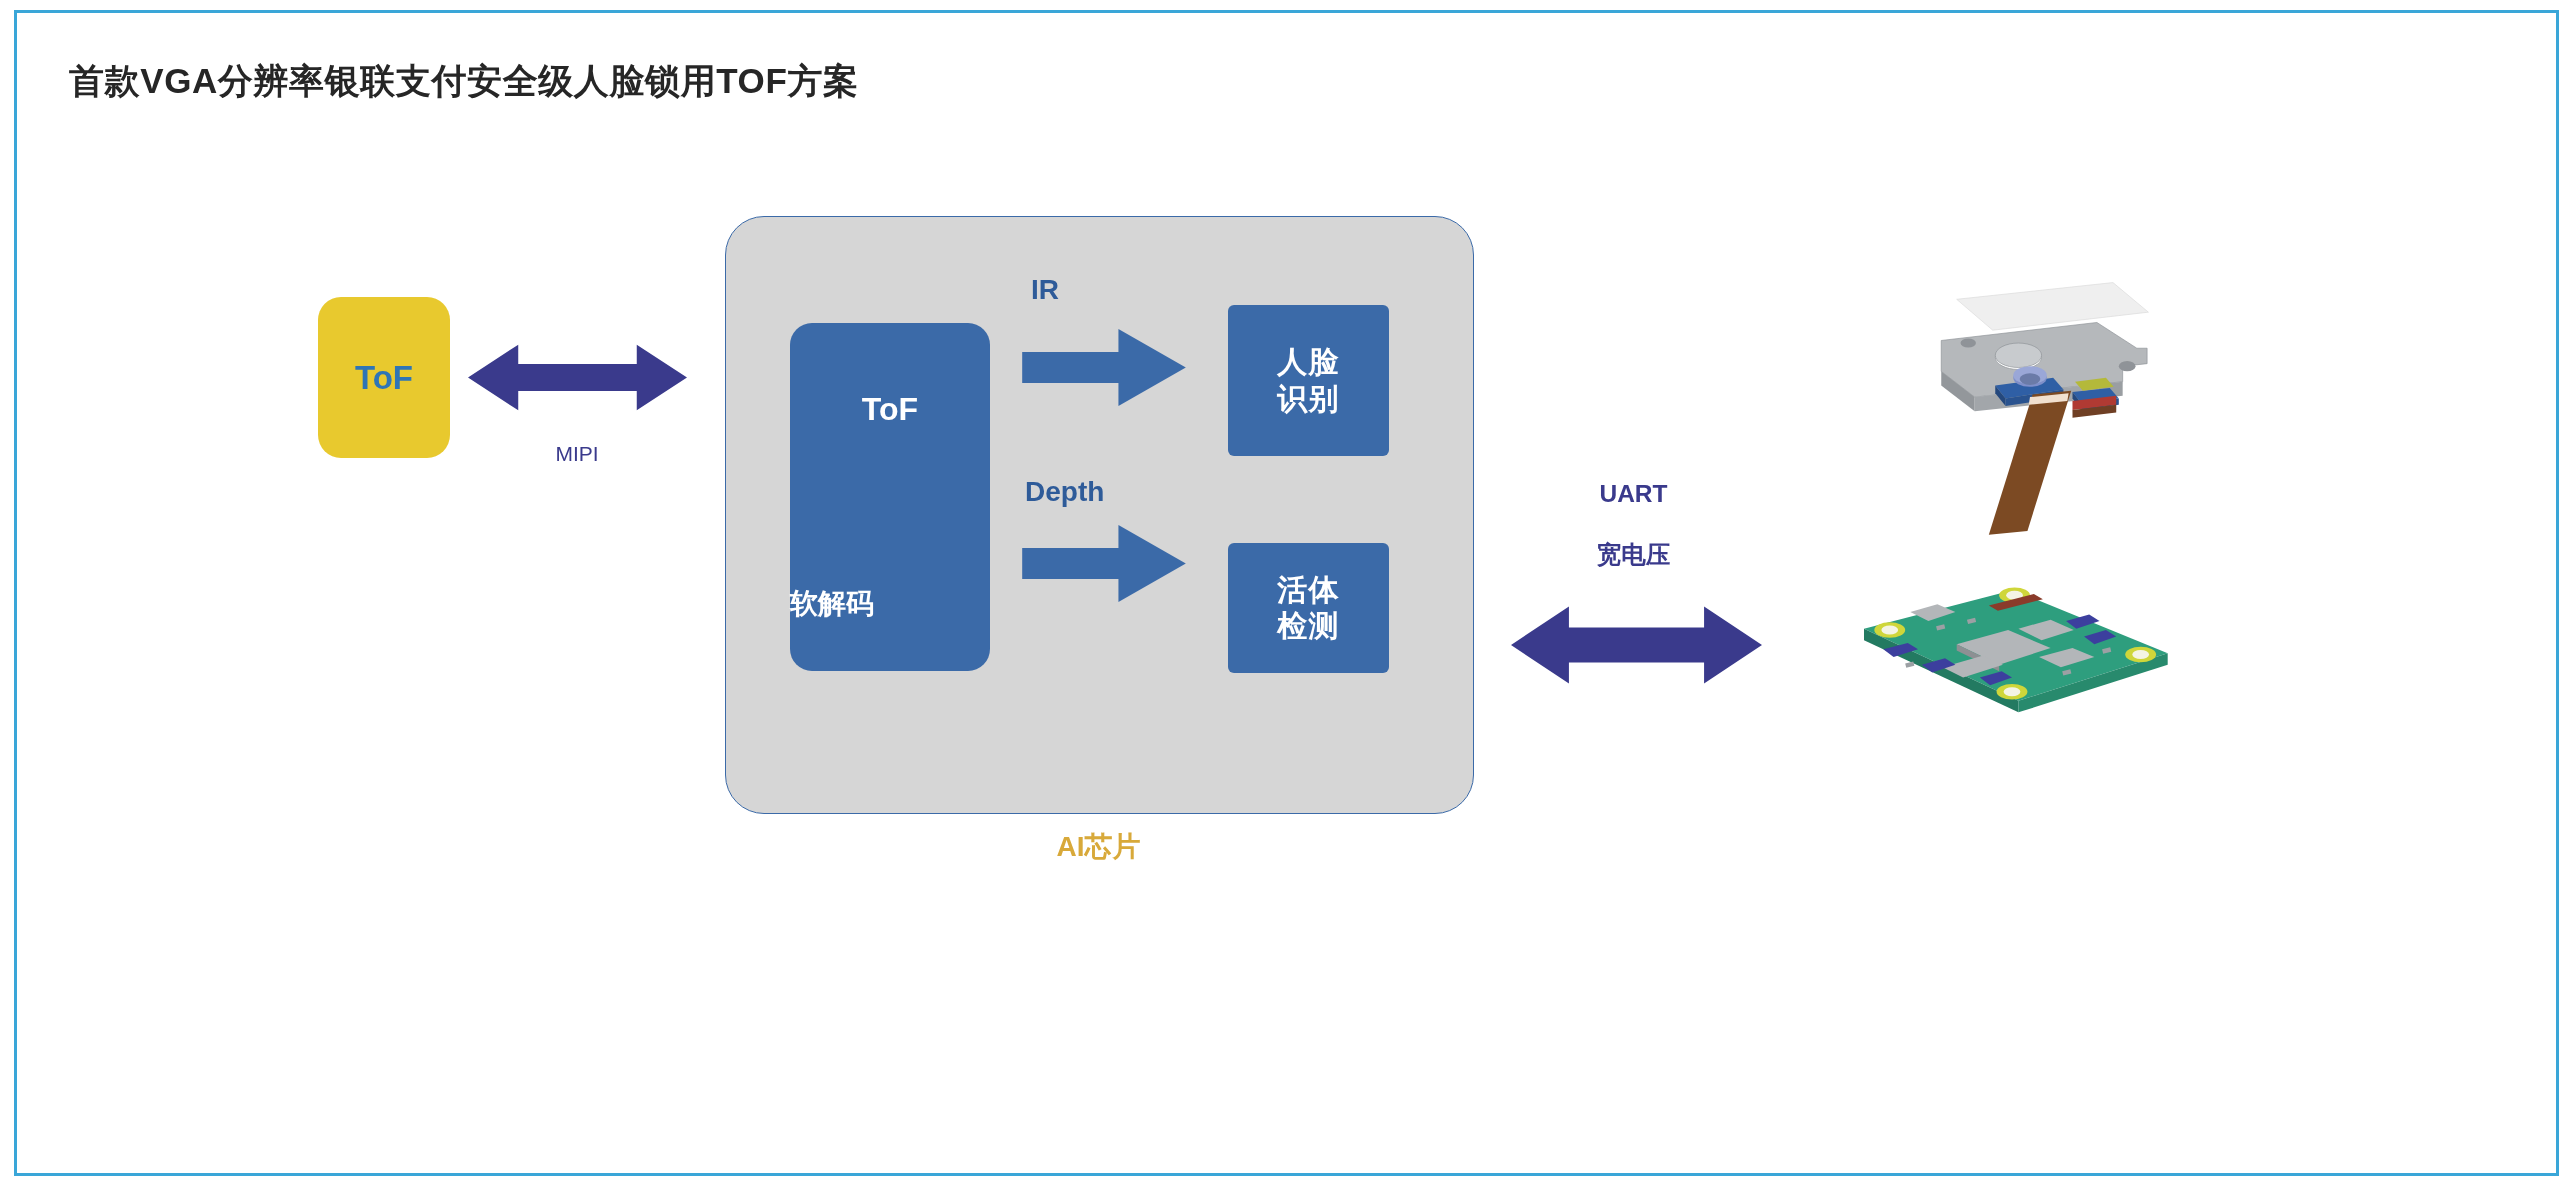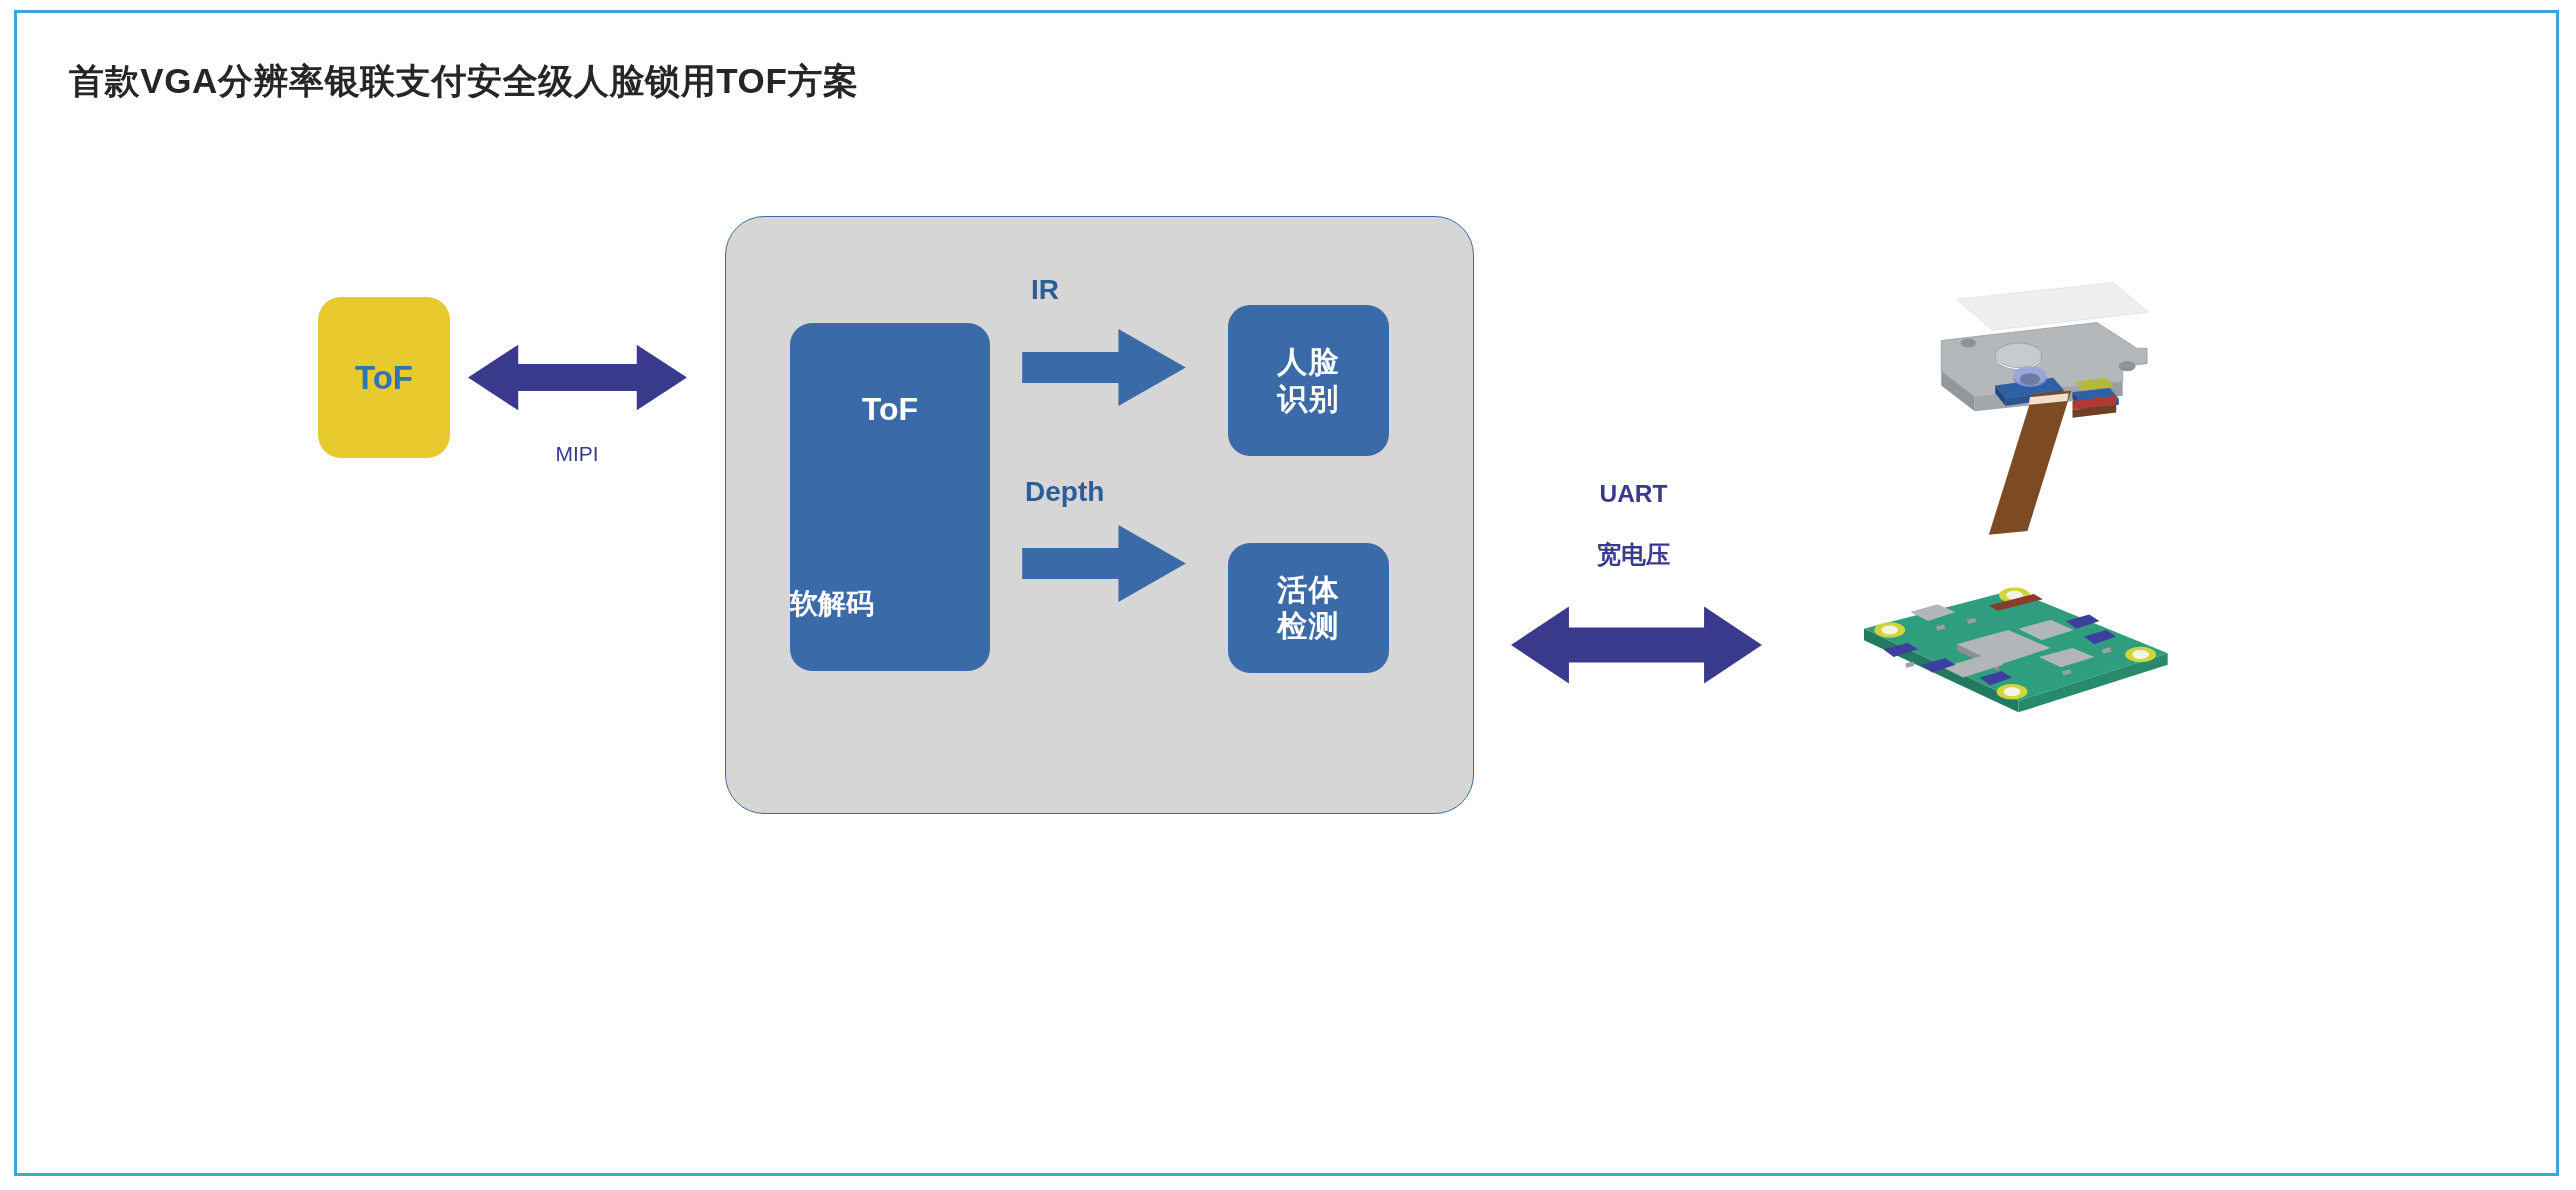--- a/index.html
+++ b/index.html
@@ -138,21 +138,21 @@
     color: #2e5b99;
   }
   #ir-label    { left: 1014px; top: 106px; }
   #depth-label { left: 1008px; top: 308px; }
 
   
   .func-box {
     position: absolute;
     width: 161px;
     background: #3b6aa8;
-    border-radius: 22px;
+    border-radius: 6px;
     display: flex;
     flex-direction: column;
     align-items: center;
     justify-content: center;
   }
   #face-recognition-box { left: 1211px; top: 137px; height: 151px; }
   #liveness-detect-box  { left: 1211px; top: 375px; height: 130px; }
   .func-box .line {
     font-size: 30px;
     font-weight: bold;
@@ -268,20 +268,21 @@
     <div class="func-box" id="face-recognition-box">
       <div class="line">人脸</div>
       <div class="line">识别</div>
     </div>
 
     <div class="func-box" id="liveness-detect-box">
       <div class="line">活体</div>
       <div class="line">检测</div>
     </div>
 
+    <div id="ai-chip-caption">AI芯片</div>
 
     <div id="uart-label">UART</div>
     <div id="wide-voltage-label">宽电压</div>
     <div id="uart-arrow">
       <svg width="251" height="84" viewBox="0 0 390 130">
         <polygon points="0,65 90,5 90,38 300,38 300,5 390,65 300,125 300,92 90,92 90,125" fill="#3a3a8c"></polygon>
       </svg>
     </div>
 
     <div id="hardware-module">

